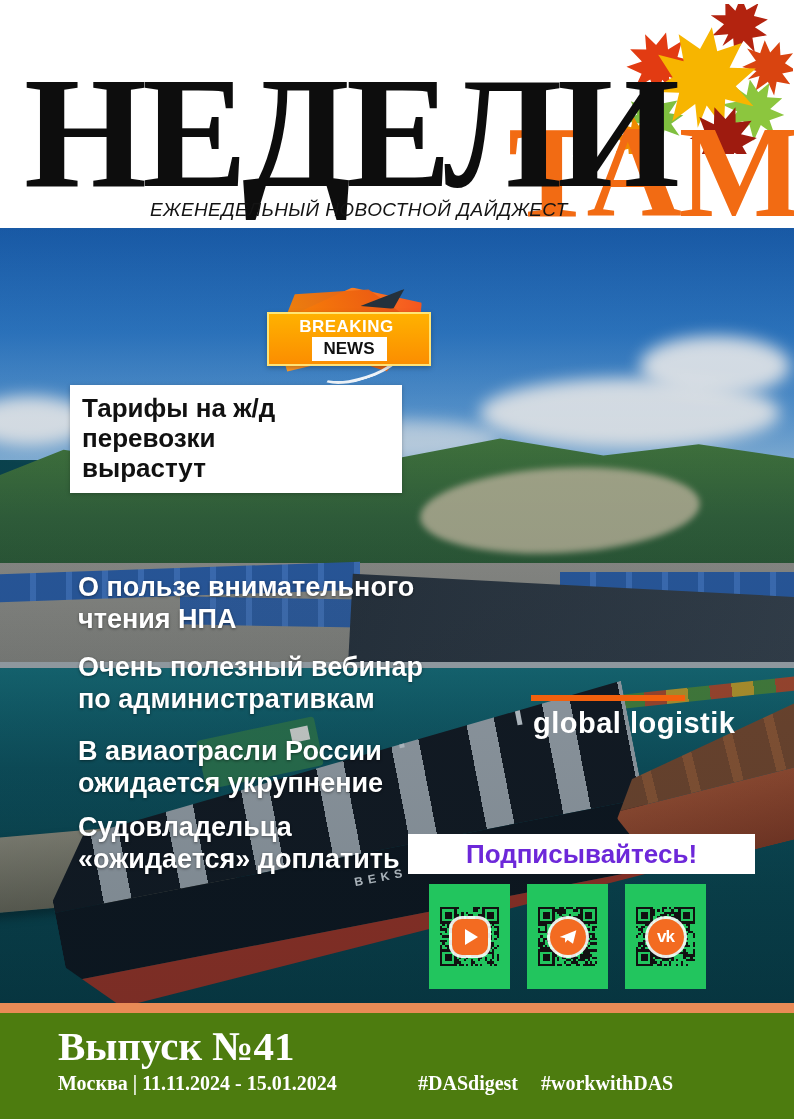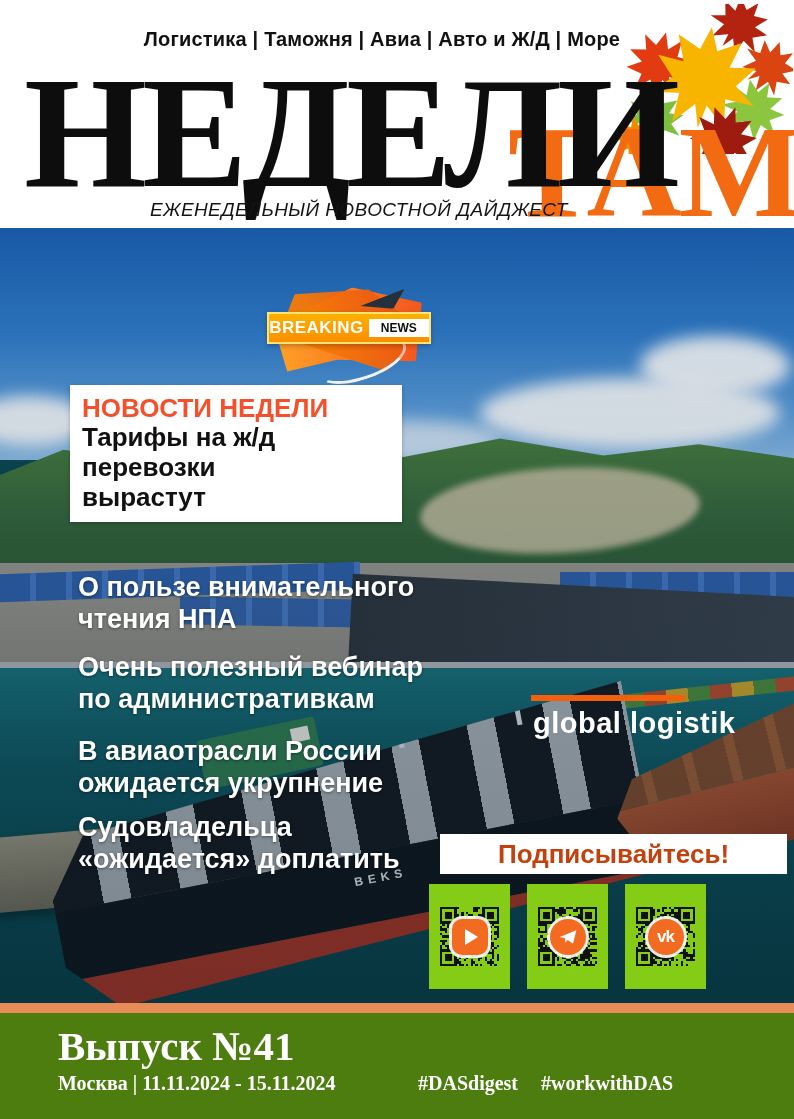--- a/index.html
+++ b/index.html
@@ -66,49 +66,49 @@
   .burst{position:absolute;}
   .b1{left:4px;top:6px;width:150px;height:80px;background:linear-gradient(100deg,#ffa726,#f4511e);
       clip-path:polygon(0 35%,55% 0,100% 28%,92% 100%,40% 88%,6% 96%);transform:rotate(-6deg);}
   .b2{left:10px;top:2px;width:140px;height:86px;background:linear-gradient(60deg,#fb8c00,#e64a19);
       clip-path:polygon(8% 20%,60% 4%,100% 40%,80% 96%,30% 80%,0 70%);transform:rotate(7deg);opacity:.95;}
   .blade{position:absolute;right:22px;top:10px;width:46px;height:18px;background:#24313c;
       clip-path:polygon(0 60%,100% 0,70% 100%);transform:rotate(-8deg);}
   .swoosh{position:absolute;left:42px;top:56px;width:90px;height:36px;border:3px solid transparent;
       border-bottom-color:#eef3f8;border-right-color:rgba(255,255,255,.6);border-radius:50%;
       transform:rotate(-18deg);}
-  .band{position:absolute;left:-3px;right:-3px;top:30px;height:32px;display:flex;align-items:center;
+  .band{position:absolute;left:-3px;right:-3px;top:30px;height:54px;display:flex;align-items:center;
       justify-content:center;background:linear-gradient(180deg,#ffb300,#fb8c00);
-      box-shadow:inset 0 0 0 2px rgba(255,235,130,.9),0 2px 5px rgba(0,0,0,.25);}
+      box-shadow:inset 0 0 0 2px rgba(255,235,130,.9),0 2px 5px rgba(0,0,0,.25);flex-direction:column;}
   .bword1{color:#fff;font-weight:bold;font-size:17px;letter-spacing:.5px;margin-right:5px;}
-  .bword2{background:#fff;color:#101010;font-weight:bold;font-size:12px;padding:2px 12px;}
+  .bword2{background:#fff;color:#101010;font-weight:bold;font-size:17px;padding:2px 12px;}
 
   
   .newsbox{position:absolute;left:70px;top:385px;width:332px;min-height:97px;background:#fff;
       padding:9px 12px;box-sizing:border-box;z-index:6;box-shadow:0 1px 4px rgba(0,0,0,.25);}
   .newslabel{color:#f4502c;font-size:26px;font-weight:bold;line-height:1.12;}
   .newshead{color:#111;font-size:26px;font-weight:bold;line-height:1.15;max-width:262px;}
 
   
   .headline{position:absolute;left:78px;color:#fff;font-weight:bold;font-size:27px;line-height:1.17;
       text-shadow:0 1px 3px rgba(0,0,0,.45);z-index:6;}
   .h0{top:572px;width:340px;} .h1{top:652px;width:362px;} .h2{top:736px;width:330px;} .h3{top:812px;width:340px;}
 
   
   .das-name{position:absolute;left:450px;top:534px;font-size:170px;line-height:1;font-weight:bold;
       color:#fff;letter-spacing:-5px;z-index:6;}
   .das-line{position:absolute;left:531px;top:695px;width:154px;height:6px;background:#f2600d;z-index:6;}
   .das-tag{position:absolute;left:533px;top:707px;font-size:29px;font-weight:bold;color:#fff;
       letter-spacing:.5px;z-index:6;}
 
   
-  .subscribe{position:absolute;left:440px;top:834px;width:347px;height:40px;background:#fff;z-index:6;
-      display:flex;align-items:center;justify-content:center;font-size:26px;font-weight:bold;color:#c2410c;}
+  .subscribe{position:absolute;left:408px;top:834px;width:347px;height:40px;background:#fff;z-index:6;
+      display:flex;align-items:center;justify-content:center;font-size:26px;font-weight:bold;color:#6d28d9;}
   .qr-row{position:absolute;left:429px;top:884px;display:flex;gap:17px;z-index:6;}
-  .qr-tile{position:relative;width:81px;height:105px;background:#84cc16;padding:11px;box-sizing:border-box;}
+  .qr-tile{position:relative;width:81px;height:105px;background:#22c55e;padding:11px;box-sizing:border-box;}
   .qr-code{width:100%;height:100%;}
   .qr-icon{position:absolute;left:50%;top:50%;transform:translate(-50%,-50%);width:36px;height:36px;
       background:#f36b21;display:flex;align-items:center;justify-content:center;
       box-shadow:0 0 0 3px rgba(255,255,255,.9);}
   .qr-icon.yt{border-radius:10px;}
   .qr-icon.tg,.qr-icon.vk{border-radius:50%;}
   .play{width:0;height:0;border-left:13px solid #fff;border-top:8px solid transparent;
       border-bottom:8px solid transparent;margin-left:3px;}
   .vk-glyph{color:#fff;font-weight:bold;font-size:17px;letter-spacing:-1px;}
 
@@ -119,21 +119,20 @@
   .issue{position:absolute;left:58px;top:9px;font-size:41px;font-weight:bold;}
   .place{position:absolute;left:58px;top:59px;font-size:20px;font-weight:bold;}
   .tag0{position:absolute;left:418px;top:59px;font-size:20px;font-weight:bold;}
   .tag1{position:absolute;left:541px;top:59px;font-size:20px;font-weight:bold;}
 </style>
 </head>
 <body>
 
 <div class="page">
 
-  <div class="nav">Логистика | Таможня | Авиа | Авто и Ж/Д | Море</div>
 
   <svg class="leaves" width="180" height="150" viewBox="0 0 180 150">
     <defs>
       <path id="leaf" d="M0,-34 L6,-18 L22,-26 L16,-8 L34,-10 L22,4 L36,16 L16,14 L18,34 L4,20 L0,36 L-4,20 L-18,34 L-16,14 L-36,16 L-22,4 L-34,-10 L-16,-8 L-22,-26 L-6,-18 Z"></path>
     </defs>
     <use href="#leaf" transform="translate(128,20) rotate(40) scale(0.8)" fill="#b3230f"></use>
     <use href="#leaf" transform="translate(45,58) rotate(-25) scale(0.9)" fill="#e23b12"></use>
     <use href="#leaf" transform="translate(158,62) rotate(60) scale(0.75)" fill="#d94410"></use>
     <use href="#leaf" transform="translate(42,112) rotate(15) scale(0.8)" fill="#7fbf3f"></use>
     <use href="#leaf" transform="translate(142,104) rotate(30) scale(0.85)" fill="#8cc63e"></use>
@@ -192,21 +191,20 @@
     <div class="burst b2"></div>
     <div class="blade"></div>
     <div class="swoosh"></div>
     <div class="band">
       <span class="bword1">BREAKING</span>
       <span class="bword2">NEWS</span>
     </div>
   </div>
 
   <div class="newsbox">
-    <div class="newslabel">НОВОСТИ НЕДЕЛИ</div>
     <div class="newshead">Тарифы на ж/д перевозки вырастут</div>
   </div>
 
   <div class="headline h0">О пользе внимательного чтения НПА</div>
   <div class="headline h1">Очень полезный вебинар по административкам</div>
   <div class="headline h2">В авиаотрасли России ожидается укрупнение</div>
   <div class="headline h3">Судовладельца «ожидается» доплатить</div>
 
   <div class="das-line"></div>
   <div class="das-tag">global logistik</div>
@@ -1117,18 +1115,18 @@
           </svg></div>
       <span class="qr-icon vk">
         <span class="vk-glyph">vk</span>
       </span>
     </div>
   </div>
 
   <div class="strip"></div>
   <div class="footer">
     <div class="issue">Выпуск №41</div>
-    <div class="place">Москва | 11.11.2024 - 15.11.2024</div>
+    <div class="place">Москва | 11.11.2024 - 15.01.2024</div>
     <div class="tag0">#DASdigest</div>
     <div class="tag1">#workwithDAS</div>
   </div>
 
 </div>
 
 </body></html>

